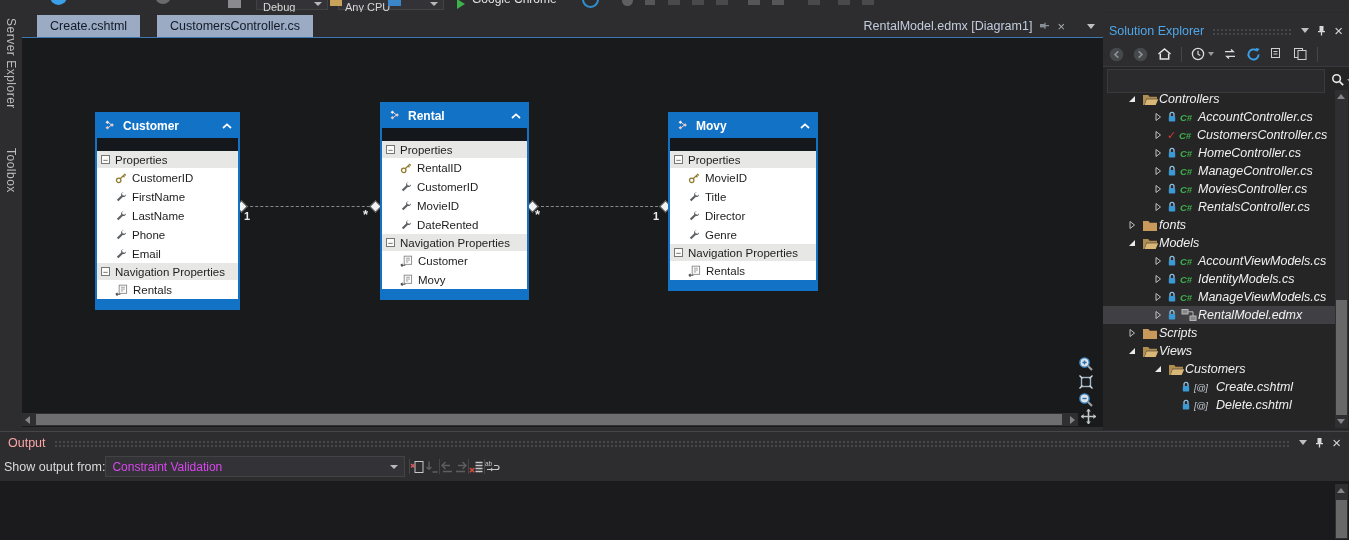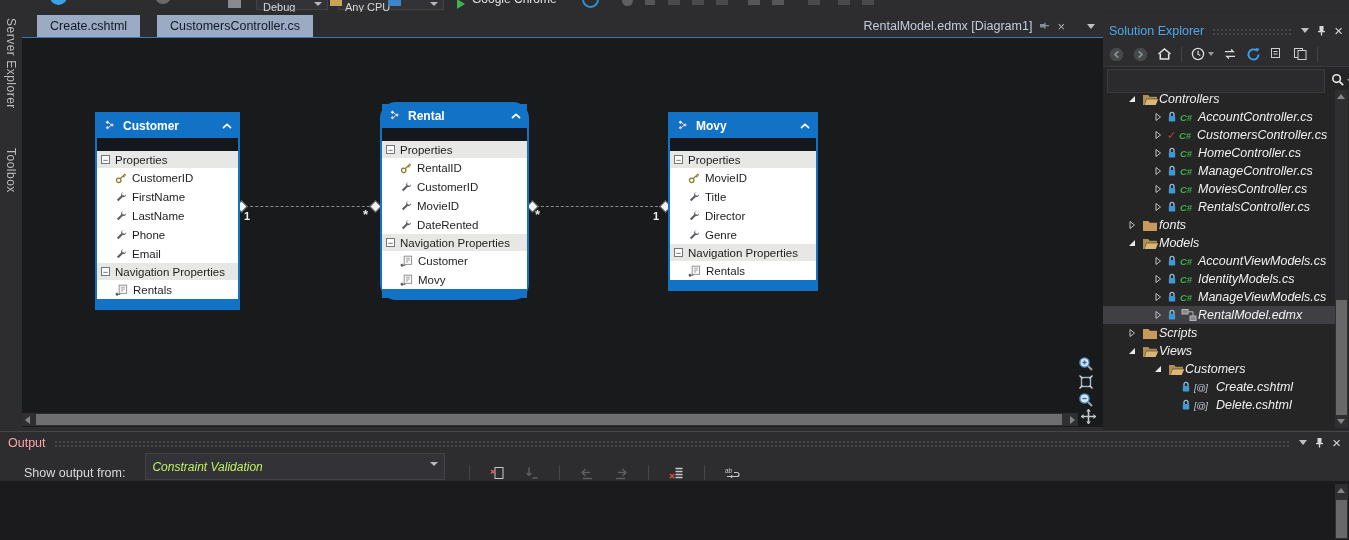--- a/index.html
+++ b/index.html
@@ -84,23 +84,23 @@
   .razor{color:#bfc6cf;font-size:9.5px;width:22px;flex:none;letter-spacing:-0.5px;}
   .vscroll{position:absolute;right:1px;top:70px;bottom:2px;width:13px;background:#2f2f32;}
   .vthumb{position:absolute;left:1px;width:11px;background:#686868;}
   .arr-u{width:0;height:0;border-left:4px solid transparent;border-right:4px solid transparent;border-bottom:5px solid #858587;position:absolute;left:2px;top:4px;}
   .arr-d{width:0;height:0;border-left:4px solid transparent;border-right:4px solid transparent;border-top:5px solid #858587;position:absolute;left:2px;bottom:4px;}
 
   
   .output{left:0;top:431px;width:1349px;height:109px;background:#2d2d30;border-top:1px solid #45454a;}
   .op-title{height:21px;display:flex;align-items:center;padding:0 8px;}
   .op-title .t{color:#fca5a5;font-size:12.5px;}
-  .op-toolbar{height:27px;display:flex;align-items:flex-end;gap:20px;padding-left:24px;}
+  .op-toolbar{height:27px;display:flex;align-items:center;gap:0;padding-left:4px;}
   .op-label{color:#dadada;font-size:12.5px;}
-  .combo{width:300px;height:27px;background:#333337;border:1px solid #434346;color:#bef264;font-size:12px;display:flex;align-items:center;padding:0 6px;box-sizing:border-box;position:relative;font-style:italic;}
+  .combo{width:300px;height:21px;background:#333337;border:1px solid #434346;color:#d946ef;font-size:12px;display:flex;align-items:center;padding:0 6px;box-sizing:border-box;position:relative;}
   .combo .dd{position:absolute;right:6px;top:8px;width:0;height:0;border-left:4px solid transparent;border-right:4px solid transparent;border-top:4px solid #b9b9b9;}
   .op-content{position:absolute;left:0;top:49px;right:0;bottom:0;background:#1b1b1d;}
   .op-vscroll{position:absolute;right:1px;top:3px;bottom:2px;width:13px;background:#2f2f32;}
 </style>
 </head>
 <body>
 
 <div class="abs top-sliver">
   <div class="sliver-circle" style="left:50px;top:-12px;width:17px;height:17px;background:#3aa0e8;"></div>
   <div class="sliver-circle" style="left:155px;top:-12px;width:16px;height:16px;background:#6a6a6e;"></div>
@@ -234,21 +234,21 @@
             <rect x="4.5" y="0.8" width="8" height="8.8" fill="#fff" stroke="#8a8a8a"></rect>
             <path d="M6.3 3h4.4M6.3 5h4.4M6.3 7h2.6" stroke="#8a8a8a" stroke-width="0.9"></path>
             <path d="M0.8 10.6h5M0.8 10.6l2-1.6M0.8 10.6l2 1.4" stroke="#4a4a4a" stroke-width="1.1" fill="none"></path>
           </svg>
         </span>
       <span>Rentals</span>
     </div>
     <div class="e-foot"></div>
   </div>
 
-  <div class="entity" style="left:358px;top:64px;width:145px;border-radius:16px;">
+  <div class="entity" style="left:358px;top:64px;width:145px;">
     <div class="e-head">
       <span>
         <svg width="15" height="14" viewBox="0 0 15 14">
             <path d="M6 3.2 9.5 6M6 8.8 9.5 6" stroke="#f0dede" stroke-width="0.9"></path>
             <path d="M3.6 3.2 5.4 1.4 7.2 3.2 5.4 5z" fill="#f5e8e8"></path>
             <path d="M8.3 6 10.1 4.2 11.9 6 10.1 7.8z" fill="#eccaca"></path>
             <path d="M3.6 8.8 5.4 7 7.2 8.8 5.4 10.6z" fill="#eccaca"></path>
           </svg>
       </span>
       <span class="e-name">Rental</span>

